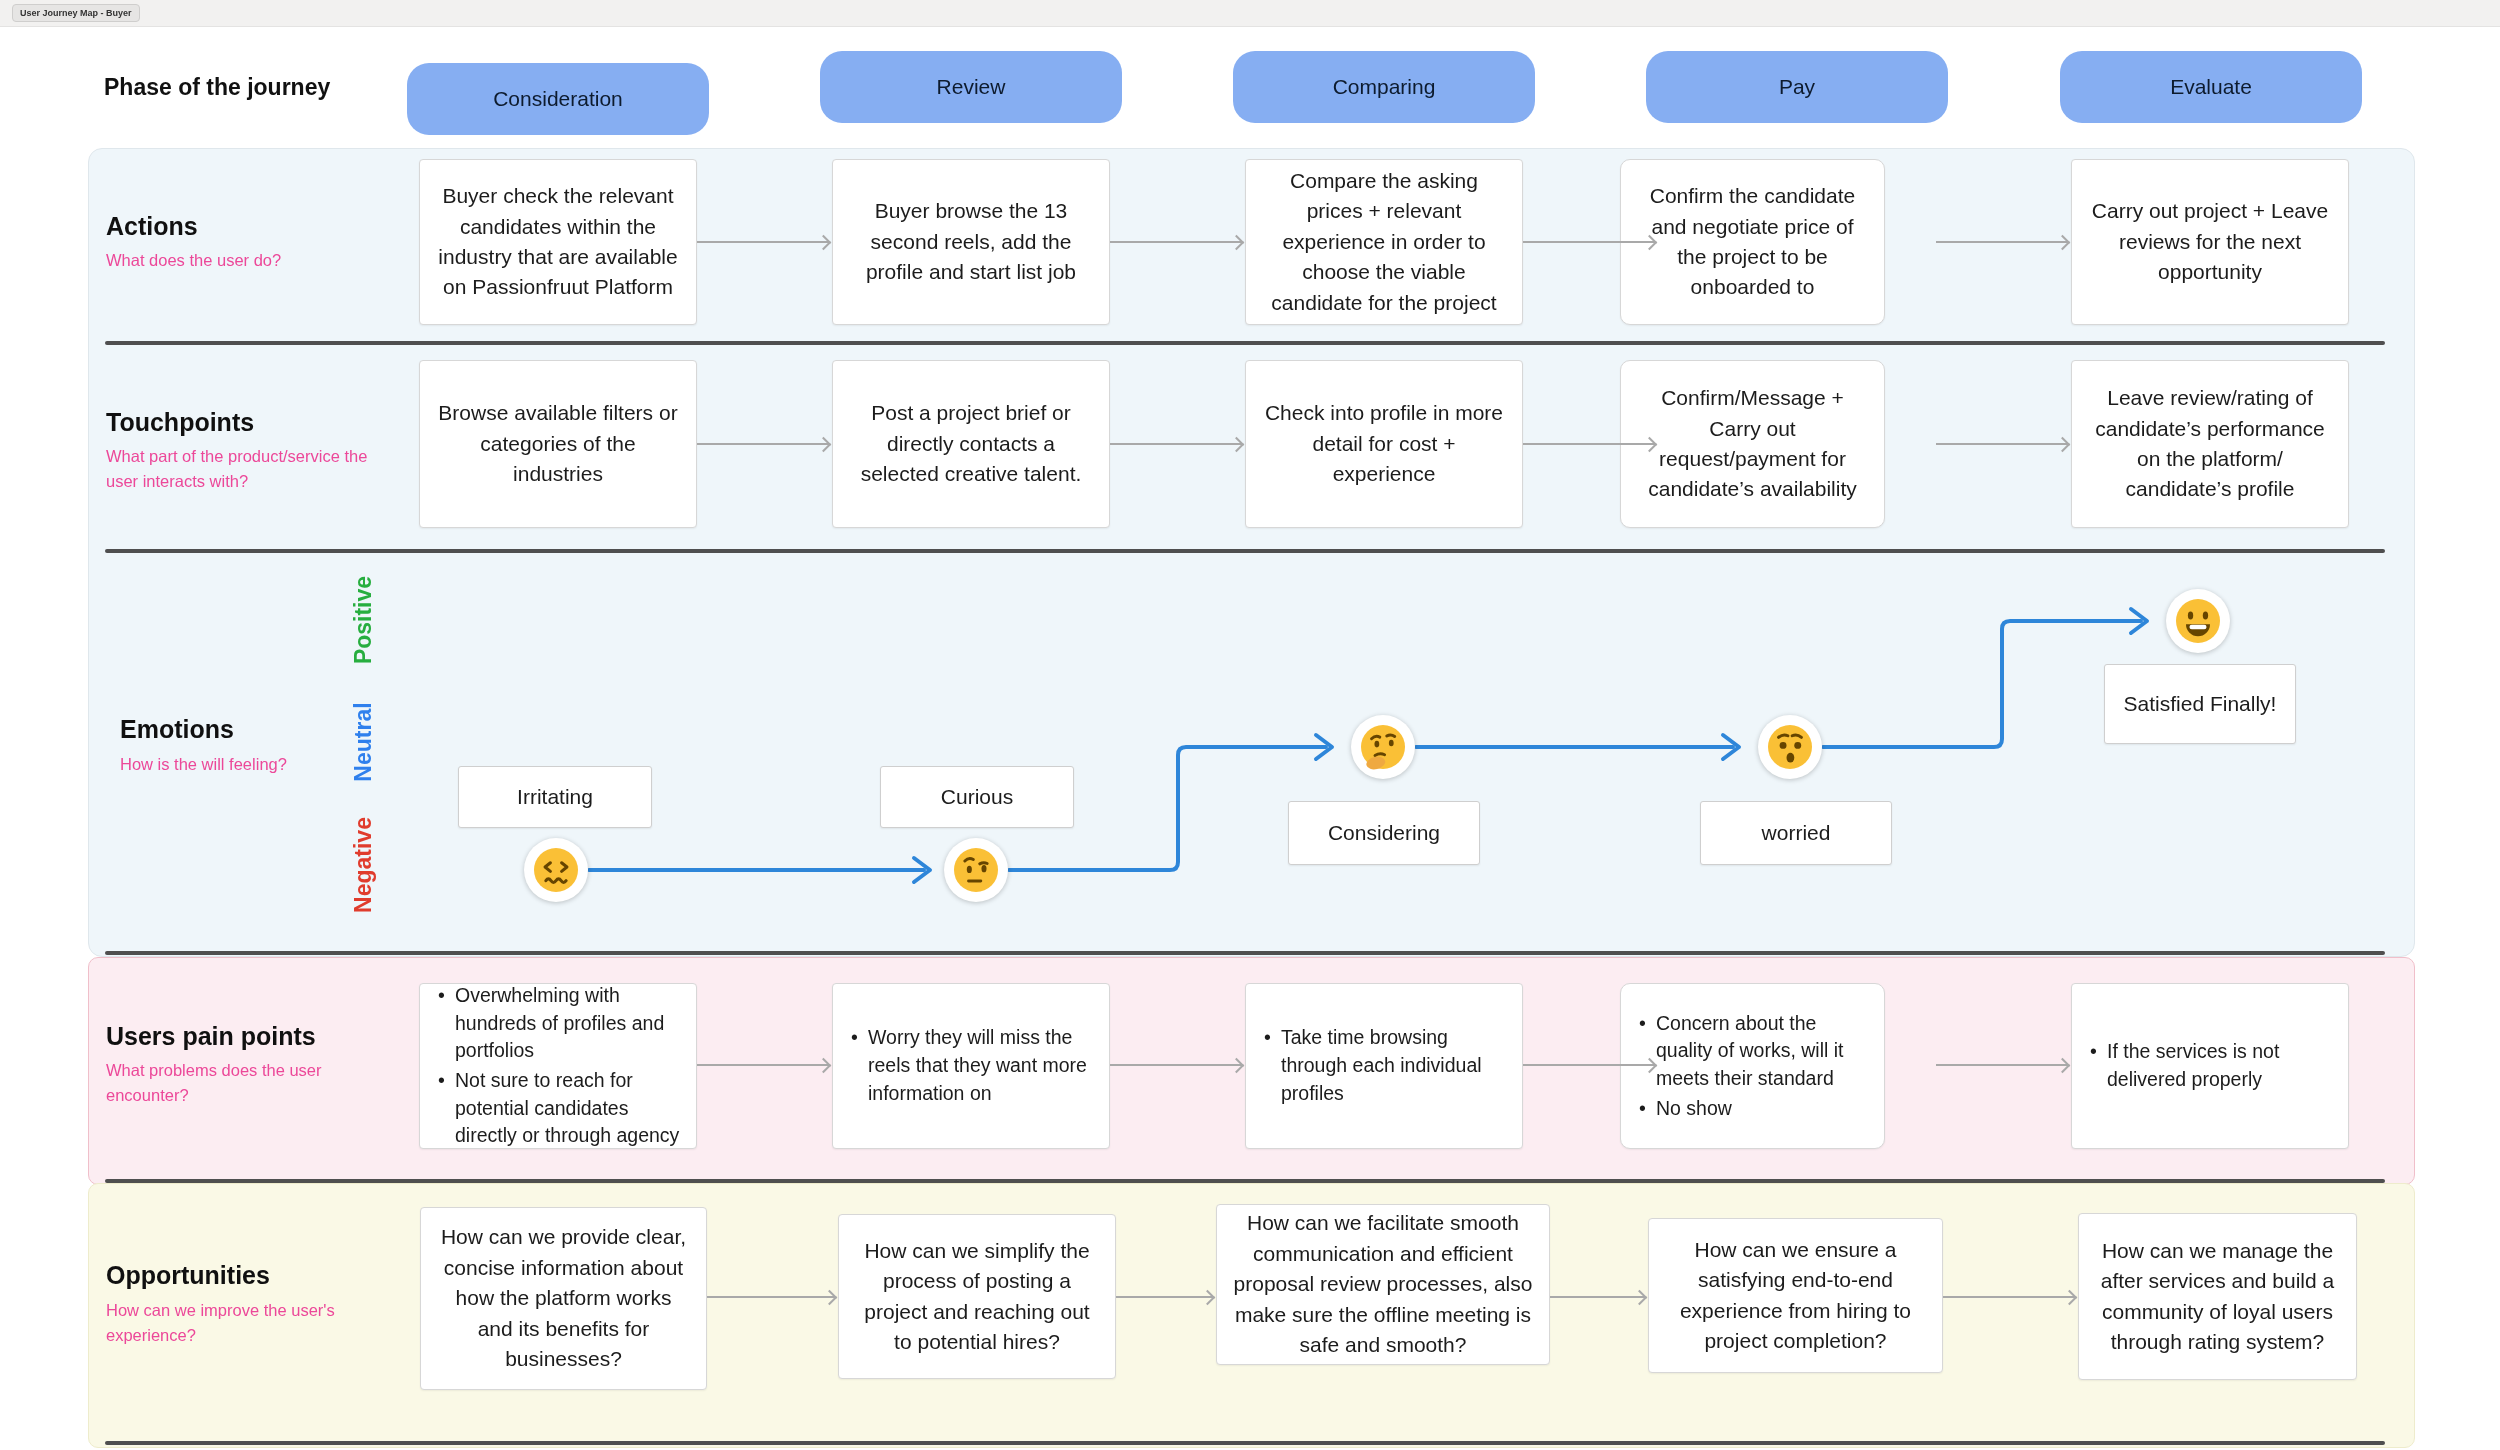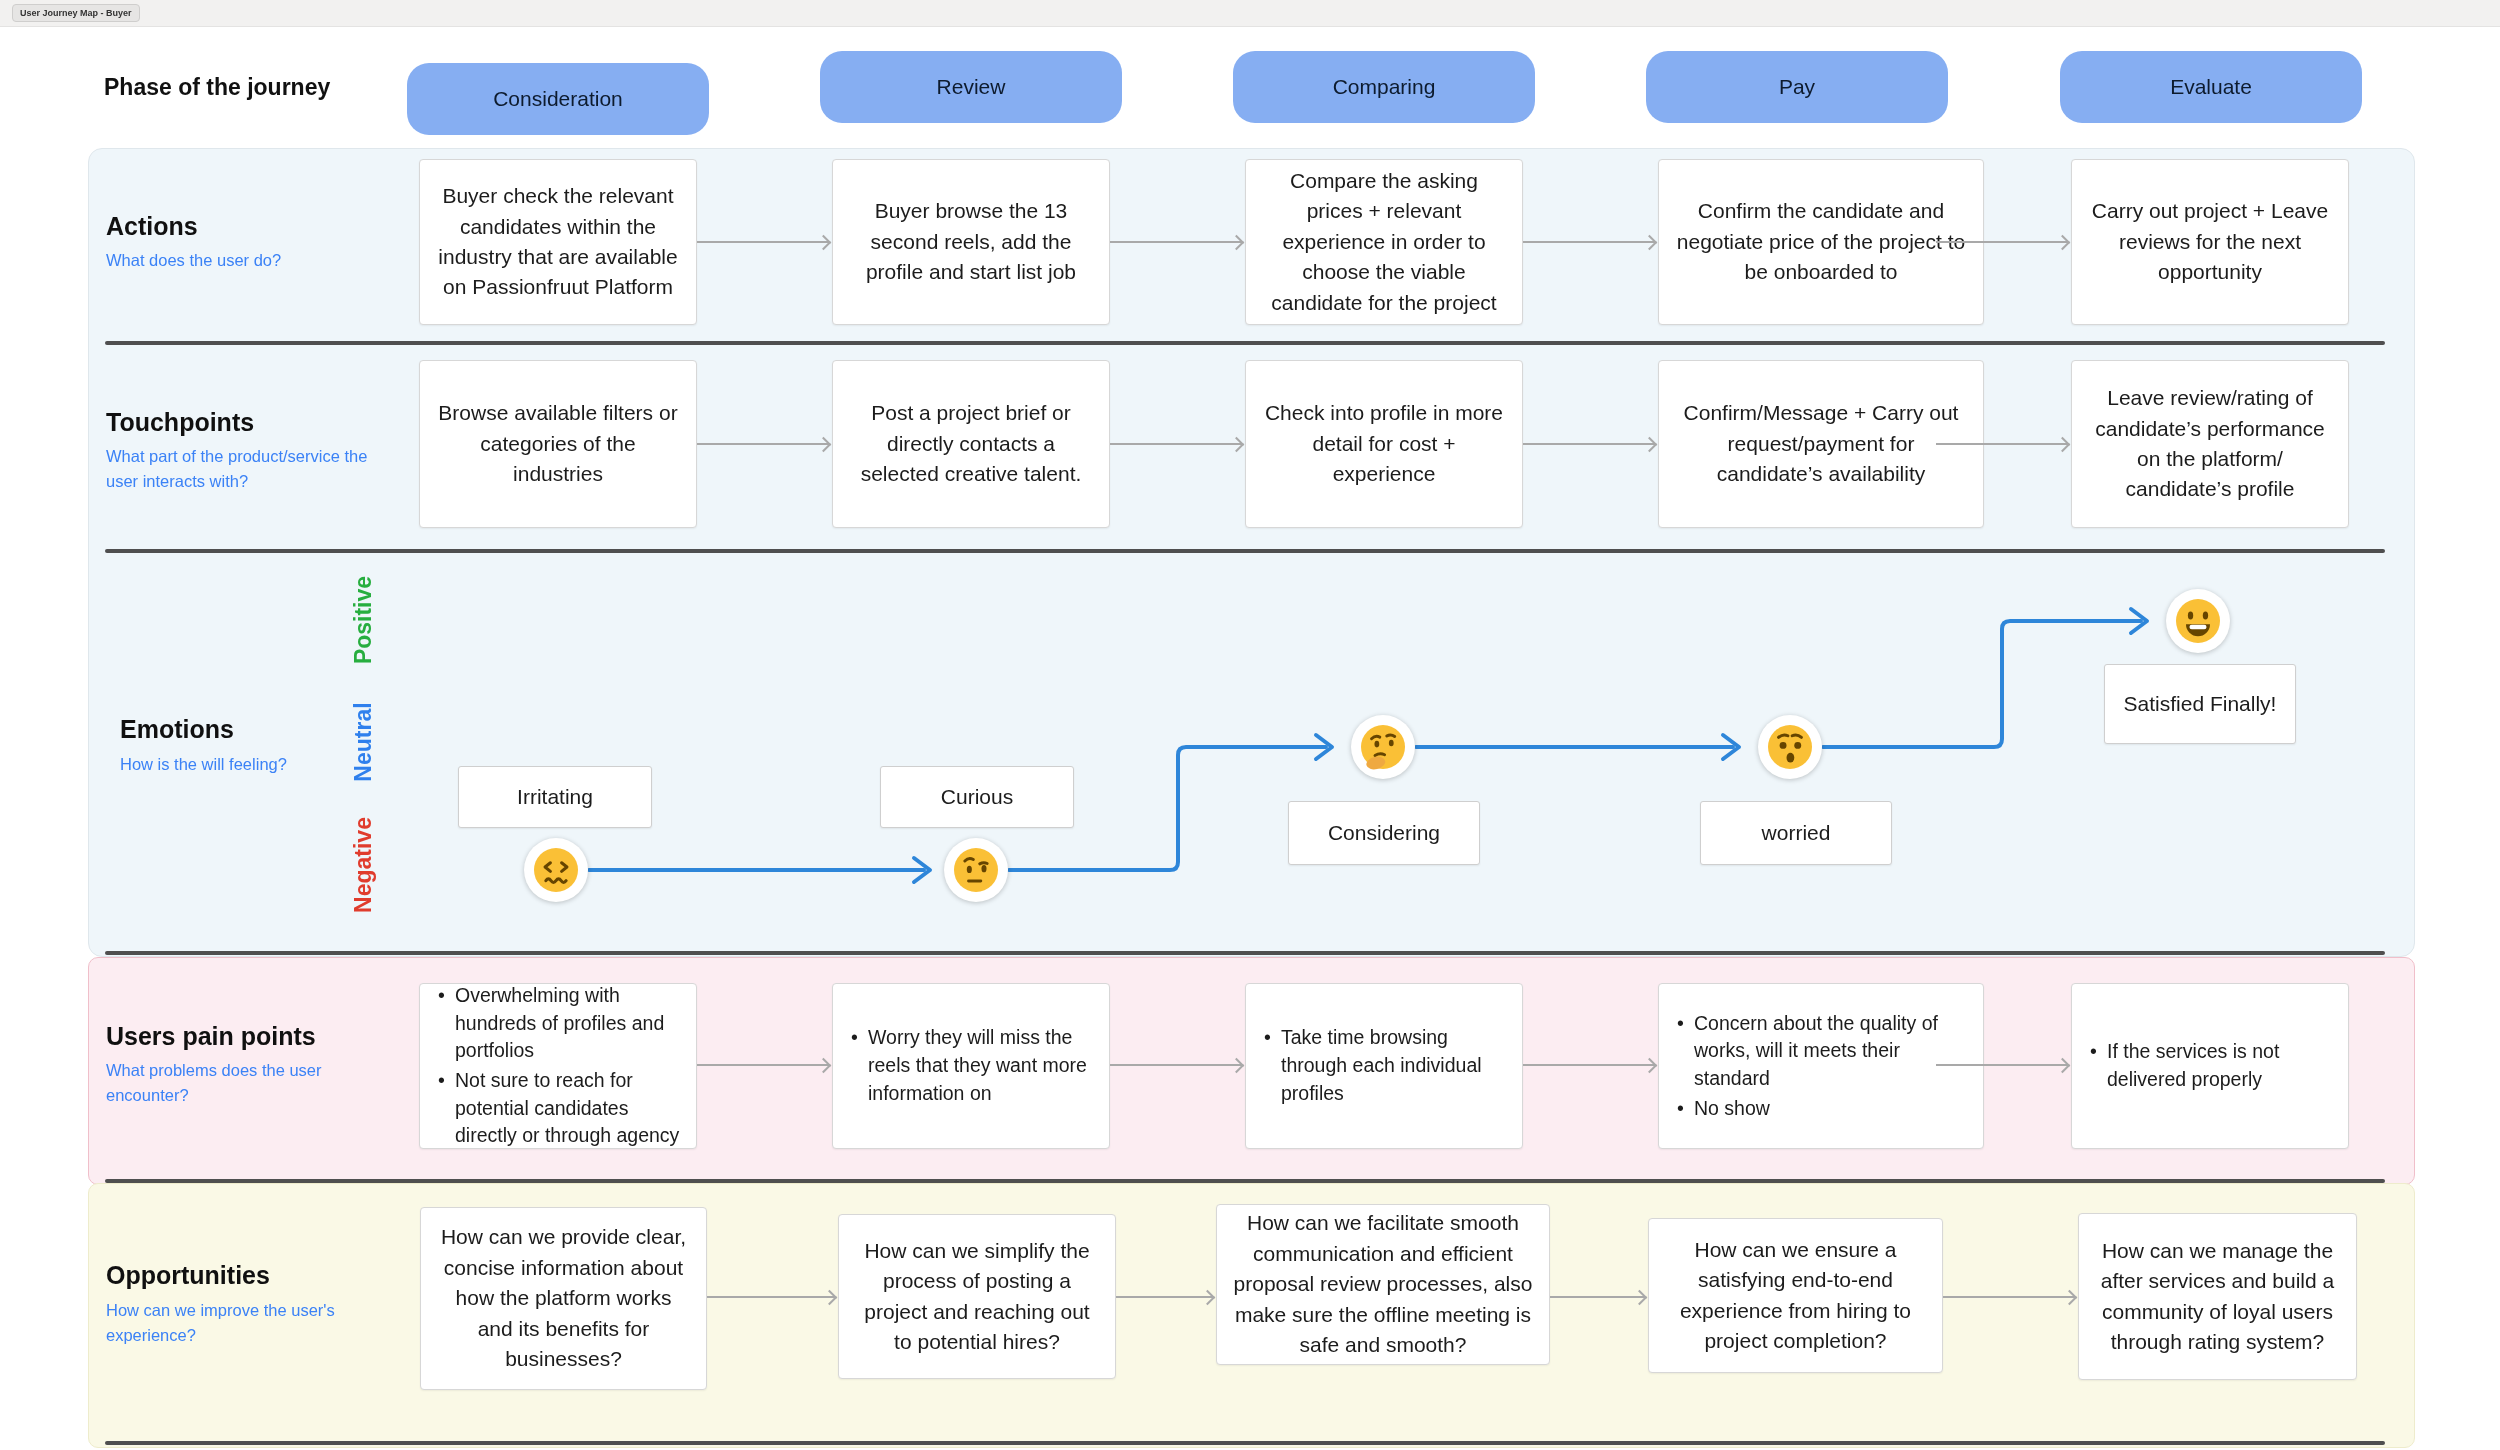--- a/index.html
+++ b/index.html
@@ -18,28 +18,28 @@
 
   
   .panel-main{position:absolute;left:88px;top:148px;width:2325px;height:807px;background:#eff6fa;border:1px solid #dfe7ec;border-radius:14px;}
   .panel-pain{position:absolute;left:88px;top:957px;width:2325px;height:226px;background:#fcedf2;border:1px solid #f0bfca;border-radius:10px;}
   .panel-opp{position:absolute;left:88px;top:1183px;width:2325px;height:263px;background:#faf9e6;border:1px solid #eeeccc;border-radius:10px;}
 
   .hr-dark{position:absolute;left:105px;width:2280px;height:4px;background:#4f4f4f;border-radius:2px;}
 
   
   .sec-title{position:absolute;font-size:25px;font-weight:700;color:#101010;}
-  .sec-sub{position:absolute;font-size:16.5px;color:#3b82f6;line-height:1.5;width:280px;}
+  .sec-sub{position:absolute;font-size:16.5px;color:#ec4899;line-height:1.5;width:280px;}
 
   
   .card{position:absolute;background:#ffffff;border:1px solid #d7d7d7;border-radius:4px;box-shadow:0 1px 2px rgba(0,0,0,.06);
         display:flex;align-items:center;justify-content:center;text-align:center;
         font-size:21px;line-height:1.45;color:#1c1c1c;padding:12px 16px;box-sizing:border-box;}
   .col1{left:419px;width:278px;} .col2{left:832px;width:278px;} .col3{left:1245px;width:278px;}
-  .col4{left:1658px;width:326px;} .col5{left:2071px;width:278px;}
+  .col4{left:1620px;width:265px;border-radius:10px;} .col5{left:2071px;width:278px;}
   .row-actions{top:159px;height:166px;}
   .row-touch{top:360px;height:168px;}
   .row-pain{top:983px;height:166px;padding:10px 14px;}
 
   .card ul{list-style:none;margin:0;padding:0;text-align:left;font-size:19.5px;line-height:1.42;}
   .card ul li{position:relative;padding-left:21px;margin:2px 0;}
   .card ul li::before{content:"•";position:absolute;left:4px;top:0;color:#1c1c1c;}
 
   
   .connector{position:absolute;height:0;border-top:2px solid #a9a9a9;}

